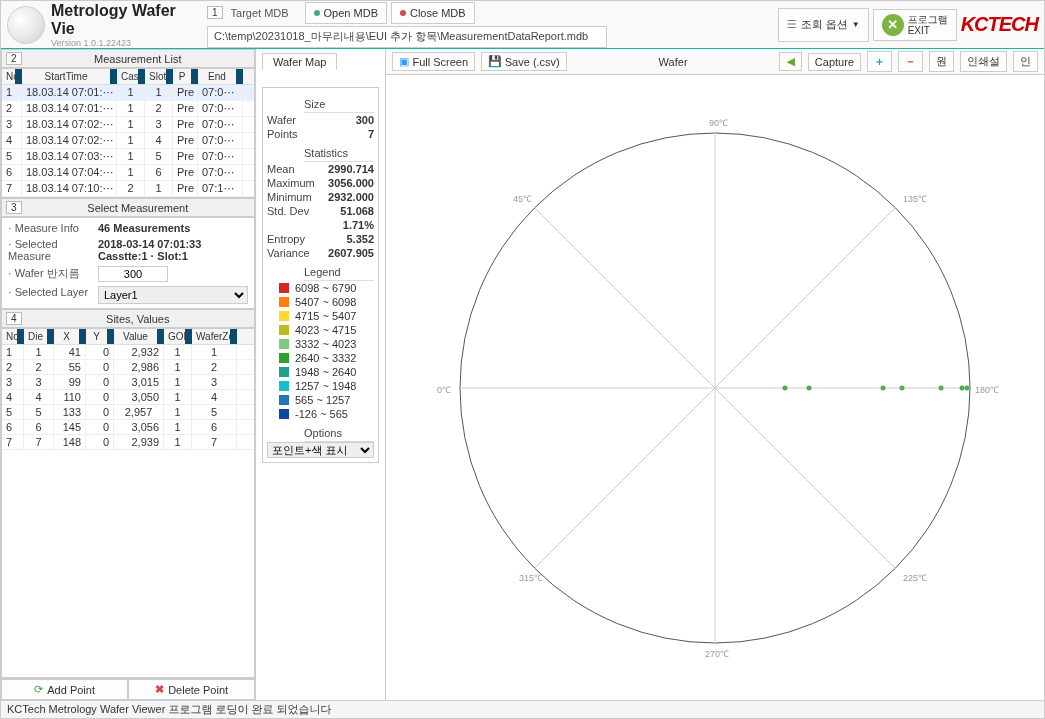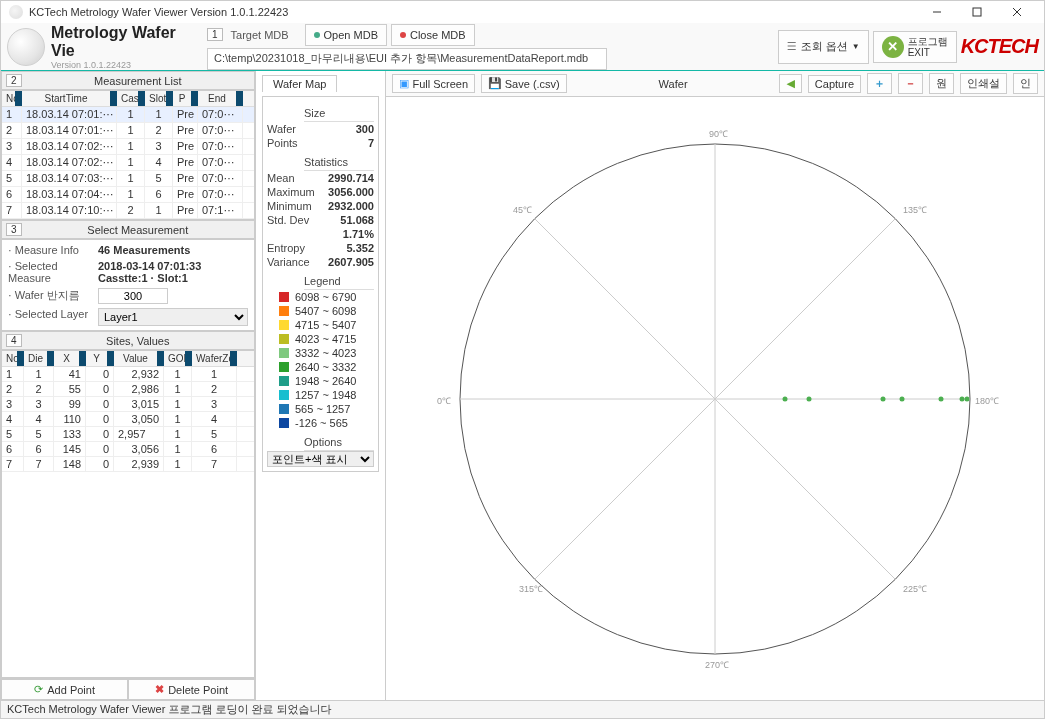--- a/index.html
+++ b/index.html
@@ -57,42 +57,20 @@
 .dot-red { width:6px;height:6px;background:#d44;border-radius:50%;display:inline-block; }
 .tick-axis { position:absolute; font-size:9px; color:#999; }
 .data-dot { position:absolute; width:5px; height:5px; border-radius:50%; background:#4caf50; transform:translate(-50%,-50%); }
 .center-content { display:flex; flex-direction:column; align-items:flex-start; }
 </style>
 </head>
 <body>
 
 <div class="window">
 
-  <div class="titlebar">
-    <div class="titlebar-icon"></div>
-    <div class="titlebar-title">KCTech Metrology Wafer Viewer Version 1.0.1.22423</div>
-    <div class="win-controls">
-      <div class="win-btn">
-          <svg viewBox="0 0 10 10">
-            <line x1="1" y1="5" x2="9" y2="5" stroke="#333"></line>
-          </svg>
-        </div>
-      <div class="win-btn">
-          <svg viewBox="0 0 10 10">
-            <rect x="1" y="1" width="8" height="8" fill="none" stroke="#333"></rect>
-          </svg>
-        </div>
-      <div class="win-btn">
-          <svg viewBox="0 0 10 10">
-            <line x1="1" y1="1" x2="9" y2="9" stroke="#333"></line>
-            <line x1="9" y1="1" x2="1" y2="9" stroke="#333"></line>
-          </svg>
-        </div>
-    </div>
-  </div>
 
   <div class="header-bar">
     <div class="logo-circle"></div>
     <div class="center-content" style="width:150px; overflow:hidden;">
       <div class="logo-title">Metrology Wafer Vie</div>
       <div class="logo-sub">Version 1.0.1.22423</div>
     </div>
     <div style="display:flex; flex-direction:column; gap:2px;">
       <div style="display:flex; gap:4px; align-items:center;">
         <div class="section-num">1</div>
@@ -277,21 +255,21 @@
               <div style="width:28px;text-align:right">0</div>
               <div style="width:50px;text-align:right">3,050</div>
               <div style="width:28px;text-align:center">1</div>
               <div style="width:45px;text-align:center">4</div>
             </div>
             <div class="grid-row">
               <div style="width:22px">5</div>
               <div style="width:30px;text-align:center">5</div>
               <div style="width:32px;text-align:right">133</div>
               <div style="width:28px;text-align:right">0</div>
-              <div style="width:50px;text-align:left">2,957</div>
+              <div style="width:50px;text-align:center">2,957</div>
               <div style="width:28px;text-align:center">1</div>
               <div style="width:45px;text-align:center">5</div>
             </div>
             <div class="grid-row">
               <div style="width:22px">6</div>
               <div style="width:30px;text-align:center">6</div>
               <div style="width:32px;text-align:right">145</div>
               <div style="width:28px;text-align:right">0</div>
               <div style="width:50px;text-align:right">3,056</div>
               <div style="width:28px;text-align:center">1</div>
@@ -315,21 +293,21 @@
             <span>Add Point</span>
           </div>
         <div class="bottom-btn">
             <span style="color:#d44;font-weight:bold;">✖</span>
             <span>Delete Point</span>
           </div>
       </div>
     </div>
 
     <div class="middle-panel">
-      <div class="tab" style="align-self:flex-start; margin-bottom:2px;">Wafer Map</div>
+      <div class="tab" style="align-self:flex-start; margin-bottom:15px;">Wafer Map</div>
       <div style="border:1px solid #ccc; padding:4px;">
         <div class="stat-section-title">Size</div>
         <div class="stat-row">
             <span class="stat-label">Wafer</span>
             <span class="stat-val">300</span>
           </div>
         <div class="stat-row">
             <span class="stat-label">Points</span>
             <span class="stat-val">7</span>
           </div>

